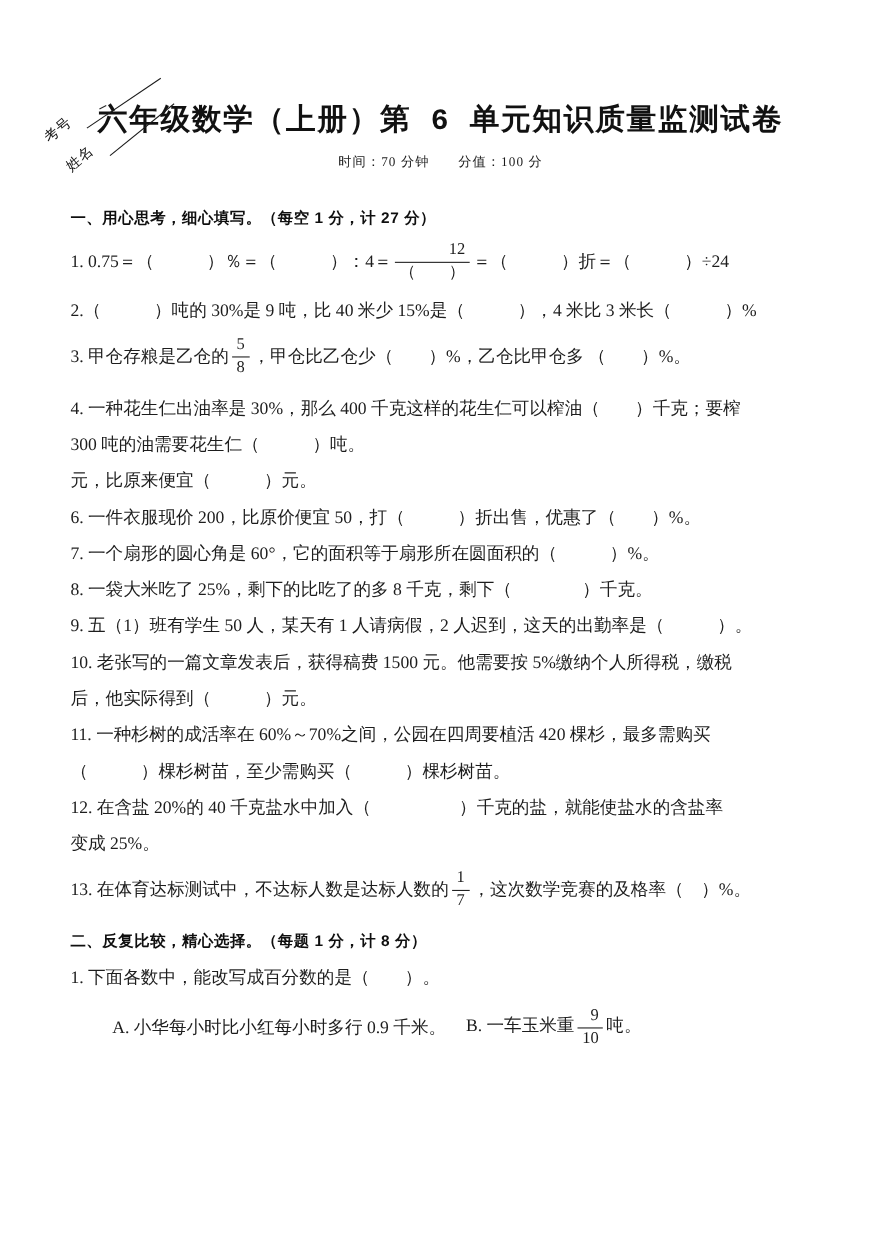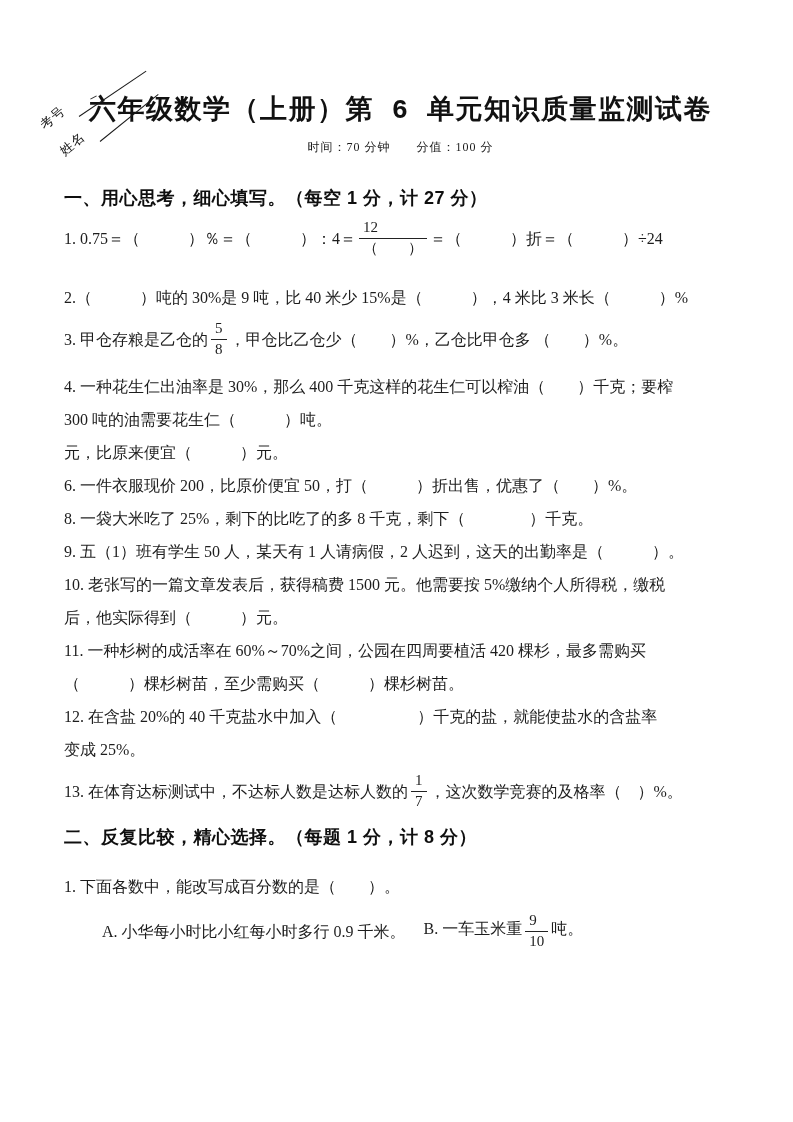--- a/index.html
+++ b/index.html
@@ -50,43 +50,43 @@
     font-size:12px;
     margin-top:13px;
     letter-spacing:1px;
     color:#1b1b1b;
   }
 
   
   .section-heading {
     font-family:"Liberation Sans","DejaVu Sans",sans-serif;
     font-weight:700;
-    font-size:18px;
+    font-size:14px;
     color:#0f0f0f;
     margin-top:27px;
     line-height:30px;
     letter-spacing:0.5px;
   }
   .q-line {
     font-size:16px;
     line-height:33px;
     white-space:nowrap;
     color:#1d1d1d;
   }
   .q-line.tall { display:flex; align-items:center; height:50px; }
   .q-line.cont-indent { padding-left:22px; }
   .q-line.opts { display:flex; align-items:center; height:56px; padding-left:38px; gap:18px; }
-  .gap-sm { margin-top:18px;font-family:Liberation Serif, serif; }
+  .gap-sm { margin-top:3px;font-family:Liberation Serif, serif; }
   .gap-md { margin-top:6px; }
 
   
   .frac {
     display:inline-flex;
     flex-direction:column;
-    align-items:flex-start;
+    align-items:flex-end;
     vertical-align:middle;
     line-height:1.15;
     font-size:15px;
     margin:0 3px;
   }
   .frac .num { padding:0 4px 1px; }
   .frac .den { border-top:1.4px solid #222; padding:1px 4px 0; }
 </style>
 </head>
 <body>
@@ -125,20 +125,21 @@
         </span>
         <span>，甲仓比乙仓少（　　）%，乙仓比甲仓多 （　　）%。</span>
     </div>
 
     <div class="q-line gap-md">4. 一种花生仁出油率是 30%，那么 400 千克这样的花生仁可以榨油（　　）千克；要榨</div>
     <div class="q-line">300 吨的油需要花生仁（　　　）吨。</div>
 
     <div class="q-line">元，比原来便宜（　　　）元。</div>
 
     <div class="q-line">6.  一件衣服现价 200，比原价便宜 50，打（　　　）折出售，优惠了（　　）%。</div>
+    <div class="q-line">7.  一个扇形的圆心角是 60°，它的面积等于扇形所在圆面积的（　　　）%。</div>
     <div class="q-line">8.  一袋大米吃了 25%，剩下的比吃了的多 8 千克，剩下（　　　　）千克。</div>
     <div class="q-line">9.  五（1）班有学生 50 人，某天有 1 人请病假，2 人迟到，这天的出勤率是（　　　）。</div>
 
     <div class="q-line">10. 老张写的一篇文章发表后，获得稿费 1500 元。他需要按 5%缴纳个人所得税，缴税</div>
     <div class="q-line">后，他实际得到（　　　）元。</div>
 
     <div class="q-line">11.  一种杉树的成活率在 60%～70%之间，公园在四周要植活 420 棵杉，最多需购买</div>
     <div class="q-line">（　　　）棵杉树苗，至少需购买（　　　）棵杉树苗。</div>
 
     <div class="q-line">12.  在含盐 20%的 40 千克盐水中加入（　　　　　）千克的盐，就能使盐水的含盐率</div>

